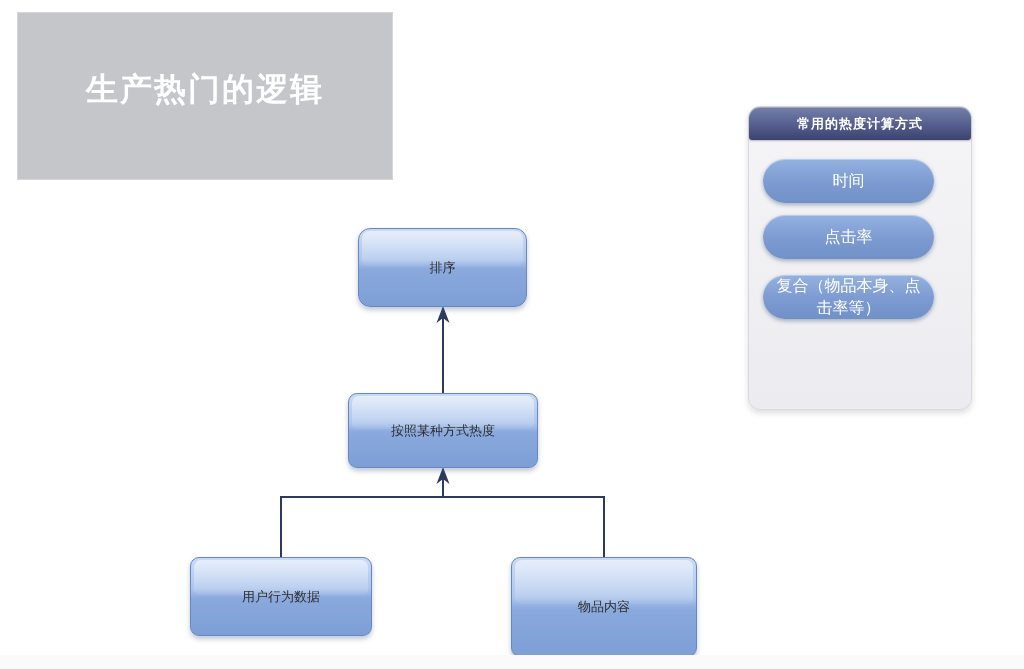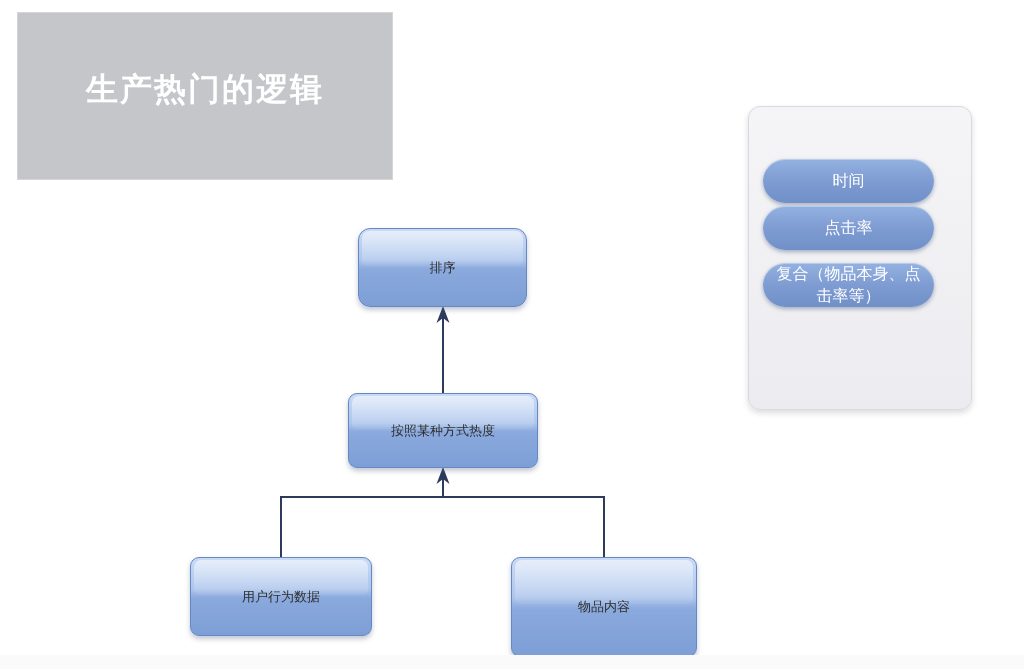--- a/index.html
+++ b/index.html
@@ -60,22 +60,22 @@
   }
   .pill{
     position:absolute;left:14px;width:171px;height:44px;border-radius:22px;
     background:linear-gradient(180deg,#93b1e0 0%,#7e9cd2 50%,#7090c8 100%);
     box-shadow:0 2px 4px rgba(50,70,110,0.4),inset 0 1px 0 rgba(255,255,255,0.35);
     color:#ffffff;font-size:16px;line-height:1.4;text-align:center;
     display:flex;align-items:center;justify-content:center;
     padding:0 10px;box-sizing:border-box;
   }
   .pill-1{top:52px;}
-  .pill-2{top:99px;}
-  .pill-3{top:156px;}
+  .pill-2{top:108px;}
+  .pill-3{top:168px;}
 </style>
 </head>
 <body>
 
 <div class="canvas">
 
   <div class="title-card">
     <span>生产热门的逻辑</span>
   </div>
 
@@ -101,20 +101,23 @@
     <span class="node-label">按照某种方式热度</span>
   </div>
   <div class="flow-node node-user">
     <span class="node-label">用户行为数据</span>
   </div>
   <div class="flow-node node-item">
     <span class="node-label">物品内容</span>
   </div>
 
   <div class="side-panel">
+    <div class="panel-header">
+      <span>常用的热度计算方式</span>
+    </div>
     <div class="pill pill-1">
       <span>时间</span>
     </div>
     <div class="pill pill-2">
       <span>点击率</span>
     </div>
     <div class="pill pill-3">
       <span>复合（物品本身、点击率等）</span>
     </div>
   </div>

